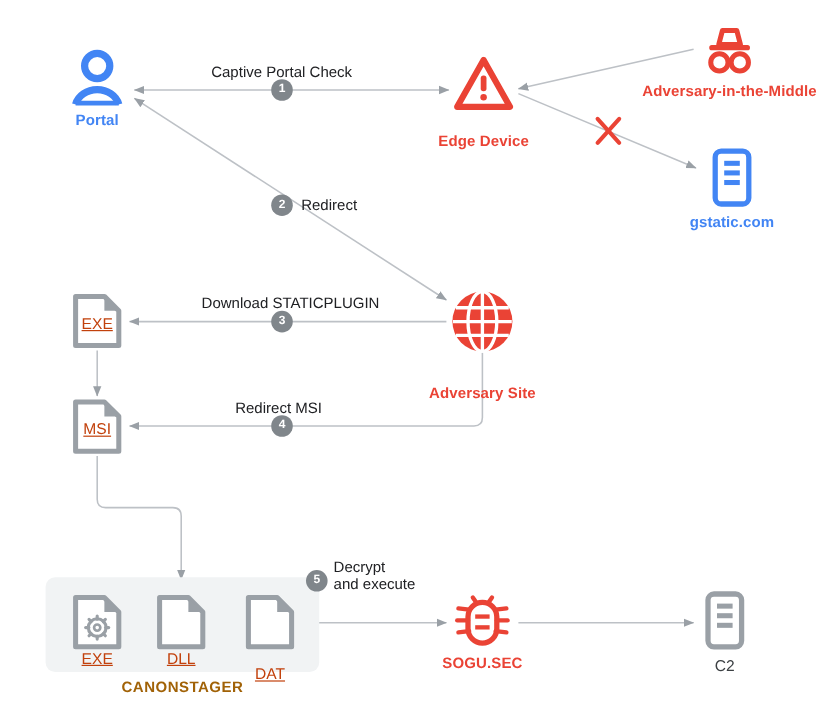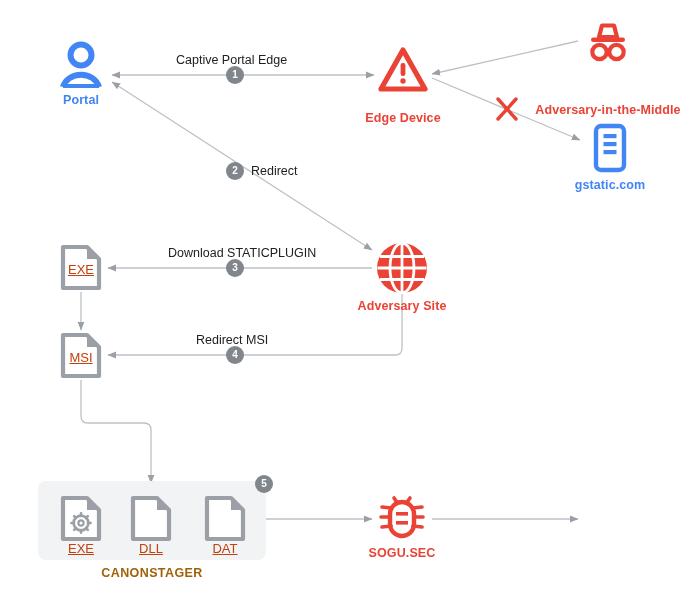--- a/index.html
+++ b/index.html
@@ -145,42 +145,42 @@
 
   <div class="node" style="left:368px; top:47px; width:70px;gap:14px;">
     <svg width="50" height="45" viewBox="0 0 50 45">
       <path d="M25,3 L47,42 L3,42 Z" fill="none" stroke="#EA4335" stroke-width="5.2" stroke-linejoin="round"></path>
       <rect x="22.6" y="16" width="4.8" height="13" rx="2.2" fill="#EA4335"></rect>
       <circle cx="25" cy="34" r="2.7" fill="#EA4335"></circle>
     </svg>
     <div class="node-label label-red">Edge Device</div>
   </div>
 
-  <div class="node" style="left:533px; top:22px; width:150px;gap:34px;">
+  <div class="node" style="left:533px; top:22px; width:150px;">
     <svg width="54" height="42" viewBox="0 0 54 42">
       <path d="M18,15 L21,3.5 L33,3.5 L36,15 Z" fill="none" stroke="#EA4335" stroke-width="4.2" stroke-linejoin="round"></path>
       <rect x="10" y="15.5" width="34" height="4.4" rx="2.2" fill="#EA4335"></rect>
       <circle cx="18.5" cy="30" r="7.2" fill="none" stroke="#EA4335" stroke-width="4.2"></circle>
       <circle cx="35.5" cy="30" r="7.2" fill="none" stroke="#EA4335" stroke-width="4.2"></circle>
       <line x1="25" y1="29" x2="29" y2="29" stroke="#EA4335" stroke-width="4"></line>
     </svg>
     <div class="node-label label-red">Adversary-in-the-Middle</div>
   </div>
 
   <div class="node" style="left:573px; top:123px; width:74px;">
     <svg width="34" height="50" viewBox="0 0 34 50">
       <rect x="3" y="3" width="28" height="44" rx="5" fill="none" stroke="#4285F4" stroke-width="4.4"></rect>
       <rect x="10.5" y="11" width="13" height="4.2" fill="#4285F4"></rect>
       <rect x="10.5" y="19" width="13" height="4.2" fill="#4285F4"></rect>
       <rect x="10.5" y="27" width="13" height="4.2" fill="#4285F4"></rect>
     </svg>
     <div class="node-label label-blue">gstatic.com</div>
   </div>
 
-  <div class="node" style="left:355px; top:242px; width:94px;">
+  <div class="node" style="left:355px; top:242px; width:94px;gap:22px;">
     <svg width="52" height="52" viewBox="0 0 52 52">
       <circle cx="26" cy="26" r="25" fill="#EA4335"></circle>
       <g stroke="#ffffff" stroke-width="2.8" fill="none">
         <line x1="1.5" y1="26" x2="50.5" y2="26"></line>
         <line x1="4" y1="14.5" x2="48" y2="14.5"></line>
         <line x1="4" y1="37.5" x2="48" y2="37.5"></line>
         <line x1="26" y1="1" x2="26" y2="51"></line>
         <ellipse cx="26" cy="26" rx="12" ry="25"></ellipse>
       </g>
     </svg>
@@ -199,20 +199,29 @@
         <line x1="6" y1="34" x2="15" y2="33"></line>
         <line x1="46" y1="34" x2="37" y2="33"></line>
       </g>
       <rect x="14" y="9" width="24" height="34" rx="12" fill="none" stroke="#EA4335" stroke-width="4.4"></rect>
       <rect x="20" y="19" width="12" height="3.6" fill="#EA4335"></rect>
       <rect x="20" y="28" width="12" height="3.6" fill="#EA4335"></rect>
     </svg>
     <div class="node-label label-red">SOGU.SEC</div>
   </div>
 
+  <div class="node" style="left:584px; top:492px; width:40px;">
+    <svg width="34" height="50" viewBox="0 0 34 50">
+      <rect x="3" y="3" width="28" height="44" rx="5" fill="none" stroke="#9aa0a6" stroke-width="4.4"></rect>
+      <rect x="10.5" y="11" width="13" height="4.2" fill="#9aa0a6"></rect>
+      <rect x="10.5" y="19" width="13" height="4.2" fill="#9aa0a6"></rect>
+      <rect x="10.5" y="27" width="13" height="4.2" fill="#9aa0a6"></rect>
+    </svg>
+    <div class="node-label label-gray">C2</div>
+  </div>
 
   <div class="node" style="left:59px; top:243px; width:44px;">
     <svg width="44" height="49" viewBox="0 0 44 49">
       <path d="M4,4 L28,4 L40,16 L40,45 L4,45 Z" fill="#ffffff" stroke="#9aa0a6" stroke-width="4.2" stroke-linejoin="round"></path>
       <path d="M28,4 L28,16 L40,16 Z" fill="#9aa0a6"></path>
     </svg>
   </div>
   <div class="file-label" style="left:59px; top:262px; width:44px;">EXE</div>
 
   <div class="node" style="left:59px; top:331px; width:44px;">
@@ -252,31 +261,35 @@
     </svg>
   </div>
   <div class="file-label" style="left:129px; top:541px; width:44px;">DLL</div>
 
   <div class="node" style="left:203px; top:494px; width:44px;">
     <svg width="44" height="49" viewBox="0 0 44 49">
       <path d="M4,4 L28,4 L40,16 L40,45 L4,45 Z" fill="#ffffff" stroke="#9aa0a6" stroke-width="4.2" stroke-linejoin="round"></path>
       <path d="M28,4 L28,16 L40,16 Z" fill="#9aa0a6"></path>
     </svg>
   </div>
-  <div class="file-label" style="left:203px; top:541px; width:44px;text-align:center;">DAT</div>
+  <div class="file-label" style="left:203px; top:554px; width:44px;text-align:center;">DAT</div>
 
   <div class="group-caption" style="left:38px; top:566px; width:228px;">CANONSTAGER</div>
 
   <div class="badge" style="left:226px; top:66px;">1</div>
-  <div class="edge-label" style="left:176px; top:53px;">Captive Portal Edge</div>
+  <div class="edge-label" style="left:176px; top:53px;">Captive Portal Check</div>
 
   <div class="badge" style="left:226px; top:162px;">2</div>
   <div class="edge-label" style="left:251px; top:164px;">Redirect</div>
 
   <div class="badge" style="left:226px; top:259px;">3</div>
   <div class="edge-label" style="left:168px; top:246px;">Download STATICPLUGIN</div>
 
   <div class="badge" style="left:226px; top:346px;">4</div>
   <div class="edge-label" style="left:196px; top:333px;">Redirect MSI</div>
 
   <div class="badge" style="left:255px; top:475px;">5</div>
+  <div class="edge-label" style="left:278px; top:466px;">
+    <div>Decrypt</div>
+    <div>and execute</div>
+  </div>
 
 </div>
 
 </body></html>

